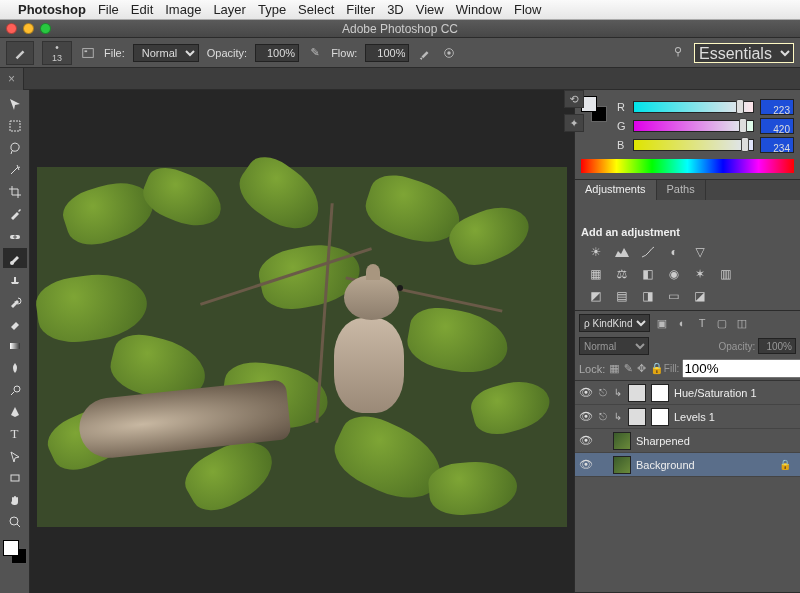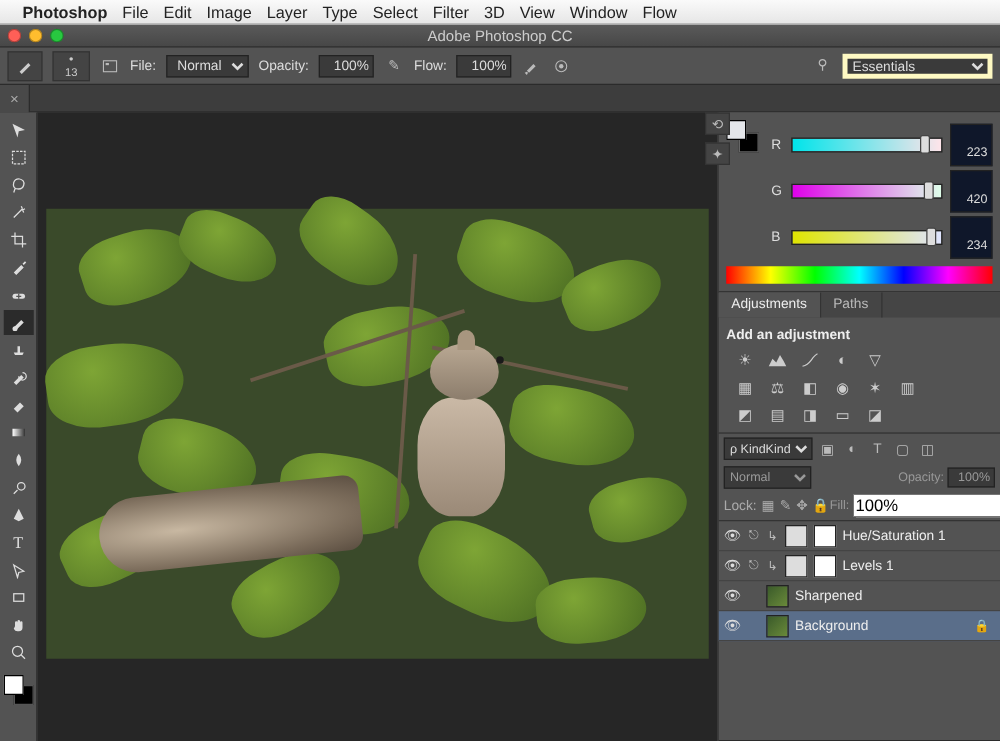--- a/index.html
+++ b/index.html
@@ -50,28 +50,28 @@
 .panel .tabs{display:flex;height:20px;background:#454545;align-items:stretch;}
 .panel .tab{padding:3px 10px;font-size:11px;color:#bbb;border-right:1px solid #333}
 .panel .tab.act{background:#535353;color:#eee}
 .panel .body{padding:6px}
 
 
 .colorpanel .row{display:flex;align-items:center;gap:6px;margin:3px 0}
 .colorpanel .ch{width:10px;color:#ddd}
 .colorpanel .slider{flex:1;height:12px;position:relative;border:1px solid #222}
 .colorpanel .slider .thumb{position:absolute;top:-3px;width:8px;height:15px;background:#ddd;border:1px solid #444;border-radius:2px;}
-.colorpanel .val{width:34px;height:16px;background:#0f172a;border:1px solid #222;color:#ddd;text-align:right;padding:16px 3px;font-size:10px;line-height:14px}
+.colorpanel .val{width:34px;height:16px;background:#1d4ed8;border:1px solid #222;color:#ddd;text-align:right;padding:4px 3px;font-size:10px;line-height:14px}
 .colorpanel .swpair{width:26px;height:26px;position:relative;margin-right:4px}
 .colorpanel .swpair .fg{position:absolute;left:0;top:0;width:16px;height:16px;background:#e4e6ea;border:1px solid #000}
 .colorpanel .swpair .bg{position:absolute;right:0;bottom:0;width:16px;height:16px;background:#000;border:1px solid #666}
 .hue{height:14px;margin:3px 0 0;background:linear-gradient(90deg,#f00,#ff0,#0f0,#0ff,#00f,#f0f,#f00)}
 
 
-.adjp .hdr{font-weight:bold;color:#eee;font-size:11px;margin:2px 0 6px}
+.adjp .hdr{font-weight:bold;color:#eee;font-size:11px;margin:20px 0 6px}
 .adjp .grid{display:flex;flex-wrap:wrap;gap:8px;padding:0 6px}
 .adjp .aico{width:18px;height:16px;display:flex;align-items:center;justify-content:center;color:#ccc;font-size:12px}
 
 
 .layersp .row1{display:flex;align-items:center;gap:4px;padding:3px 4px}
 .layersp .row1 .kind{background:#3a3a3a;border:1px solid #222;color:#ddd;height:18px;font-size:10px}
 .layersp .row1 .fico{width:16px;height:14px;display:flex;align-items:center;justify-content:center;color:#bbb;font-size:11px}
 .layersp .row2{display:flex;align-items:center;justify-content:space-between;padding:2px 4px}
 .layersp .row2 .blend{background:#3a3a3a;border:1px solid #222;color:#999;height:18px;font-size:10px;width:70px}
 .layersp .row2 .op{color:#999;font-size:10px}
@@ -157,21 +157,21 @@
   <div class="ico">
     <svg width="14" height="14" viewBox="0 0 16 16">
         <circle cx="8" cy="8" r="5" fill="none" stroke="#bbb"></circle>
         <circle cx="8" cy="8" r="2" fill="#bbb"></circle>
       </svg>
   </div>
 </div>
 
 <div style="position:absolute;right:0;top:38px;height:30px;display:flex;align-items:center;padding:0 6px;gap:4px">
   <div class="ico" style="width:16px;height:16px;color:#bbb">⚲</div>
-  <select class="sel" style="width:120px;background:#3a3a3a;border:4px solid #fef9c3;color:#ddd;height:20px;font-size:11px"><option>Essentials</option></select>
+  <select class="sel" style="width:100px;background:#3a3a3a;border:1px solid #fef9c3;color:#ddd;height:20px;font-size:16px"><option>Essentials</option></select>
 </div>
 
 <div class="tabstrip">
   <div class="doctab">
     <span class="x">×</span>
   </div>
 </div>
 
 <div class="workspace">
 

